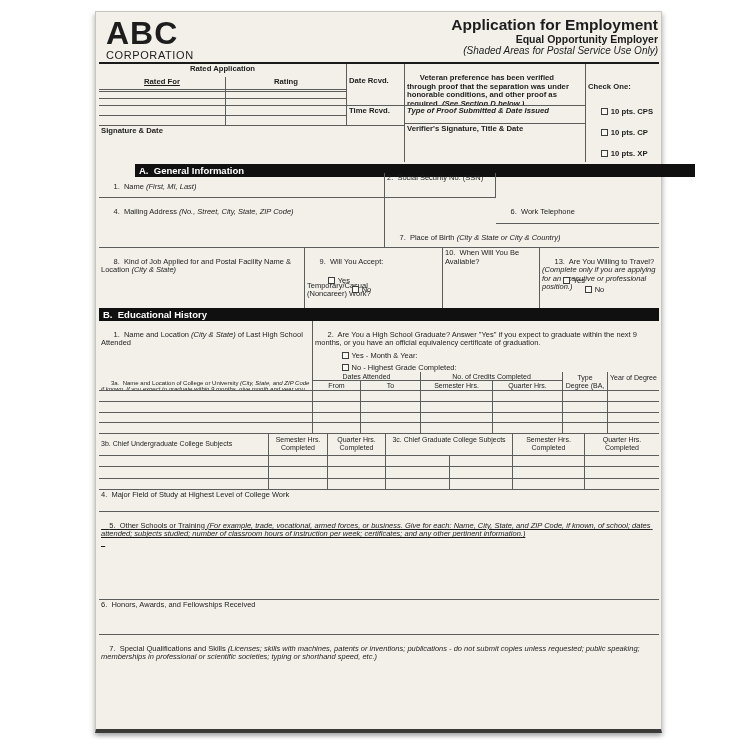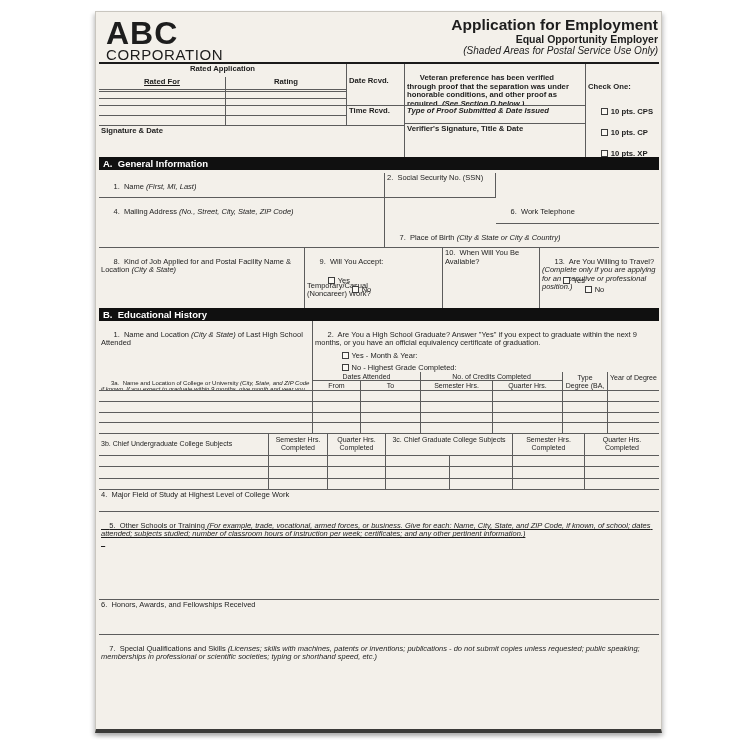--- a/index.html
+++ b/index.html
@@ -31,21 +31,21 @@
   .bar{position:absolute;left:3px;width:560px;height:13px;background:#101010;color:#ffffff;
        font-size:9.5px;font-weight:bold;line-height:13px;padding-left:4px;white-space:pre-wrap;}
   .cb{display:inline-block;width:7px;height:7px;border:1px solid #3d3d3d;background:#faf8f3;
       vertical-align:-1px;margin-right:3px;}
   .cbrow{display:inline-block;white-space:pre-wrap;}
   .yn-bottom{position:absolute;bottom:5px;left:6px;right:2px;font-size:7.5px;}
   .frow{position:absolute;left:0;display:flex;width:560px;}
   .fc{height:100%;border-bottom:1px solid var(--ln);}
   .fcr{border-right:1px solid var(--ln);}
   .logo1{font-size:32px;font-weight:bold;letter-spacing:1px;line-height:30px;}
-  .logo2{font-size:15px;letter-spacing:0.6px;line-height:14px;}
+  .logo2{font-size:11px;letter-spacing:0.6px;line-height:14px;}
   .t1{font-size:15.5px;font-weight:bold;line-height:17px;}
   .t2{font-size:10.5px;font-weight:bold;line-height:12px;}
   .t3{font-size:10px;font-style:italic;line-height:12px;}
 </style>
 </head>
 <body>
 
 <div class="sheet">
 
   <div class="abs" style="left:10px;top:6px;">
@@ -84,21 +84,21 @@
 
     <div class="cell plbl" style="left:487px;top:0;width:73px;height:98px;">
       <div>Check One:</div>
       <div style="margin-top:8px;" class="cbrow"><span class="cb"></span><span>10 pts. CPS</span></div>
       <div style="margin-top:12px;" class="cbrow"><span class="cb"></span><span>10 pts. CP</span></div>
       <div style="margin-top:12px;" class="cbrow"><span class="cb"></span><span>10 pts. XP</span></div>
       
     </div>
   </div>
 
-  <div class="bar" style="top:145px;">A.  General Information</div>
+  <div class="bar" style="top:152px;margin-left:36px;">A.  General Information</div>
 
   <div class="sec" style="top:161px;height:135px;">
     <div class="cell lbl br bb" style="left:0;top:0;width:286px;height:25px;">
       <span>1.  Name </span><span class="it">(First, MI, Last)</span>
     </div>
     <div class="cell lbl br bb" style="left:286px;top:0;width:111px;height:25px;">2.  Social Security No. (SSN)</div>
     <div class="cell lbl br bb" style="left:0;top:25px;width:286px;height:50px;">
       <span>4.  Mailing Address </span><span class="it">(No., Street, City, State, ZIP Code)</span>
     </div>
     <div class="cell lbl bb" style="left:397px;top:25px;width:163px;height:26px;">

